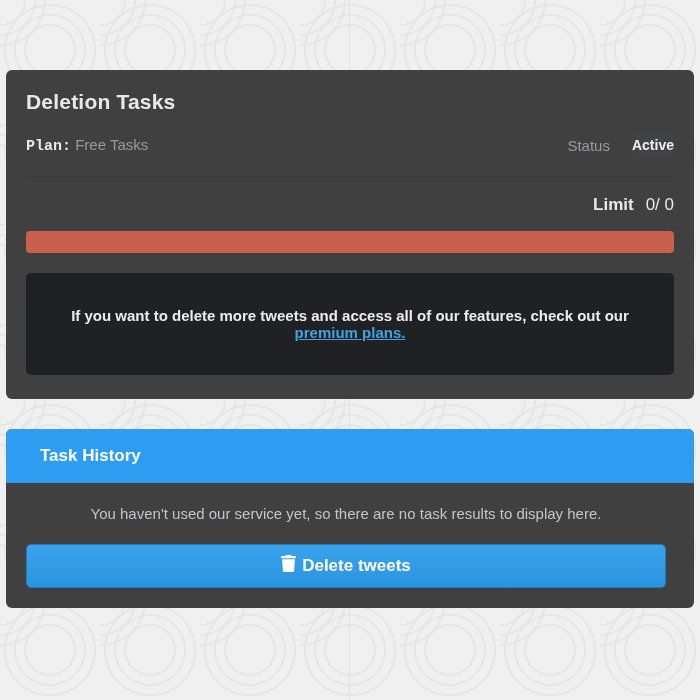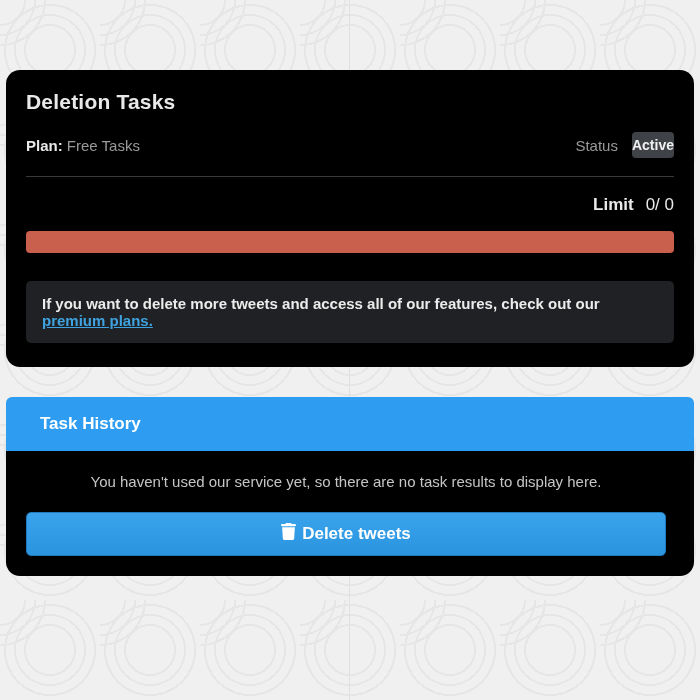--- a/index.html
+++ b/index.html
@@ -24,22 +24,22 @@
     top: 0;
     left: calc(50% - 1px);
     width: 1px;
     height: 100%;
     background: #e0e0e0;
     z-index: 0;
   }
   .card {
     position: relative;
     z-index: 1;
-    background: #000000;
-    border-radius: 14px;
+    background: #404040;
+    border-radius: 6px;
     color: #e8e8e8;
     margin-bottom: 30px;
   }
   .card-inner {
     padding: 20px 20px 24px 20px;
   }
   .title {
     font-size: 21px;
     font-weight: 700;
     color: #e9e9ea;
@@ -51,25 +51,26 @@
     justify-content: space-between;
     margin-top: 18px;
   }
   .plan-line {
     font-size: 15px;
     color: #9a9a9c;
   }
   .plan-line .label {
     font-weight: 700;
     color: #e9e9ea;
+    font-family: Liberation Mono, monospace;
   }
   .status-group {
     display: flex;
     align-items: center;
-    gap: 14px;
+    gap: 22px;
   }
   .status-label {
     color: #9a9a9c;
     font-size: 15px;
   }
   .status-badge {
     background: #3f4246;
     color: #f0f0f0;
     font-weight: 700;
     font-size: 14px;
@@ -97,25 +98,25 @@
     margin-left: 12px;
   }
   .progress {
     margin-top: 16px;
     height: 22px;
     width: 100%;
     background: #c95f4d;
     border-radius: 4px;
   }
   .notice {
-    margin-top: 28px;
+    margin-top: 20px;
     background: #202124;
     border-radius: 5px;
-    padding: 14px 16px;
-    text-align: left;
+    padding: 34px 16px;
+    text-align: center;
     font-size: 15px;
     font-weight: 700;
     color: #ececec;
   }
   .notice a {
     color: #3ea3e0;
     text-decoration: underline;
   }
   .card-header-blue {
     background: #2e9df1;

